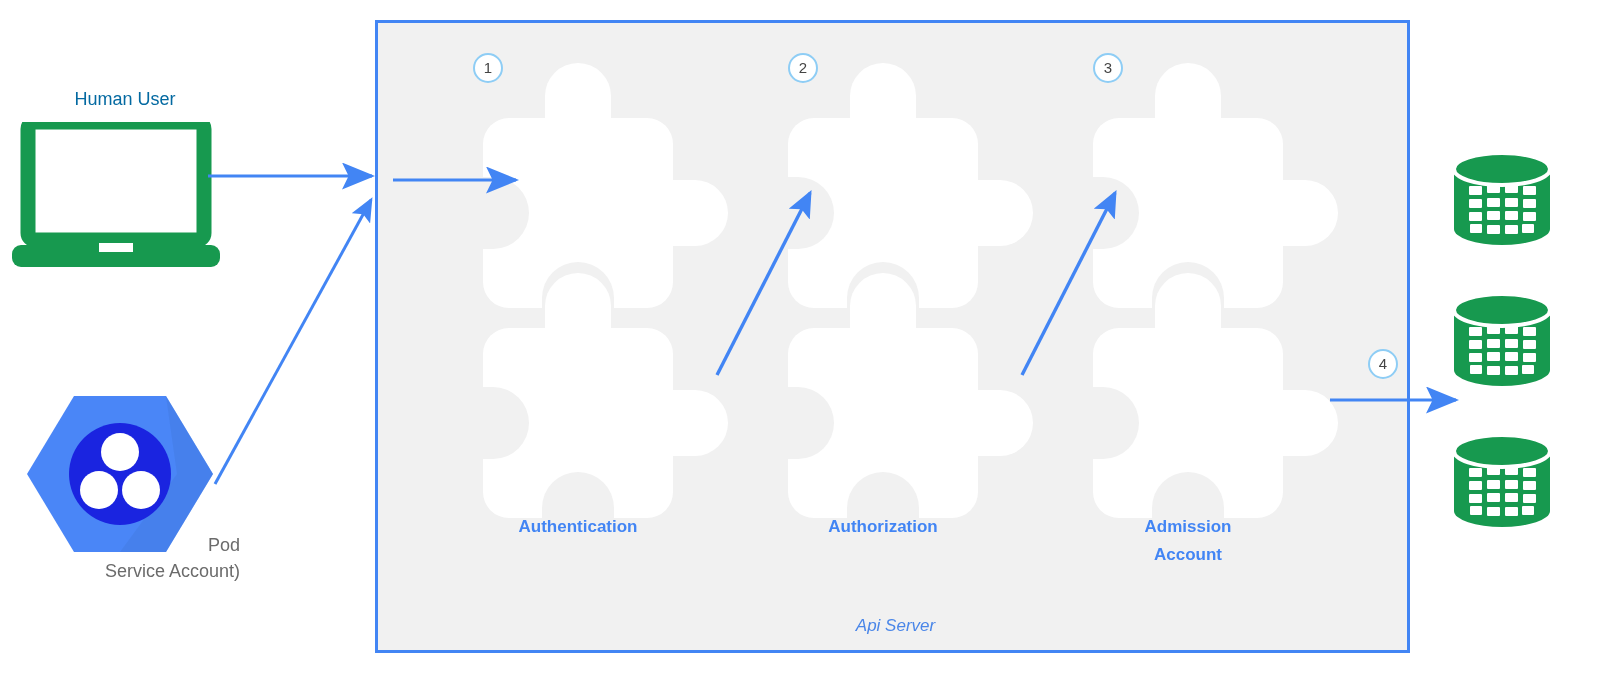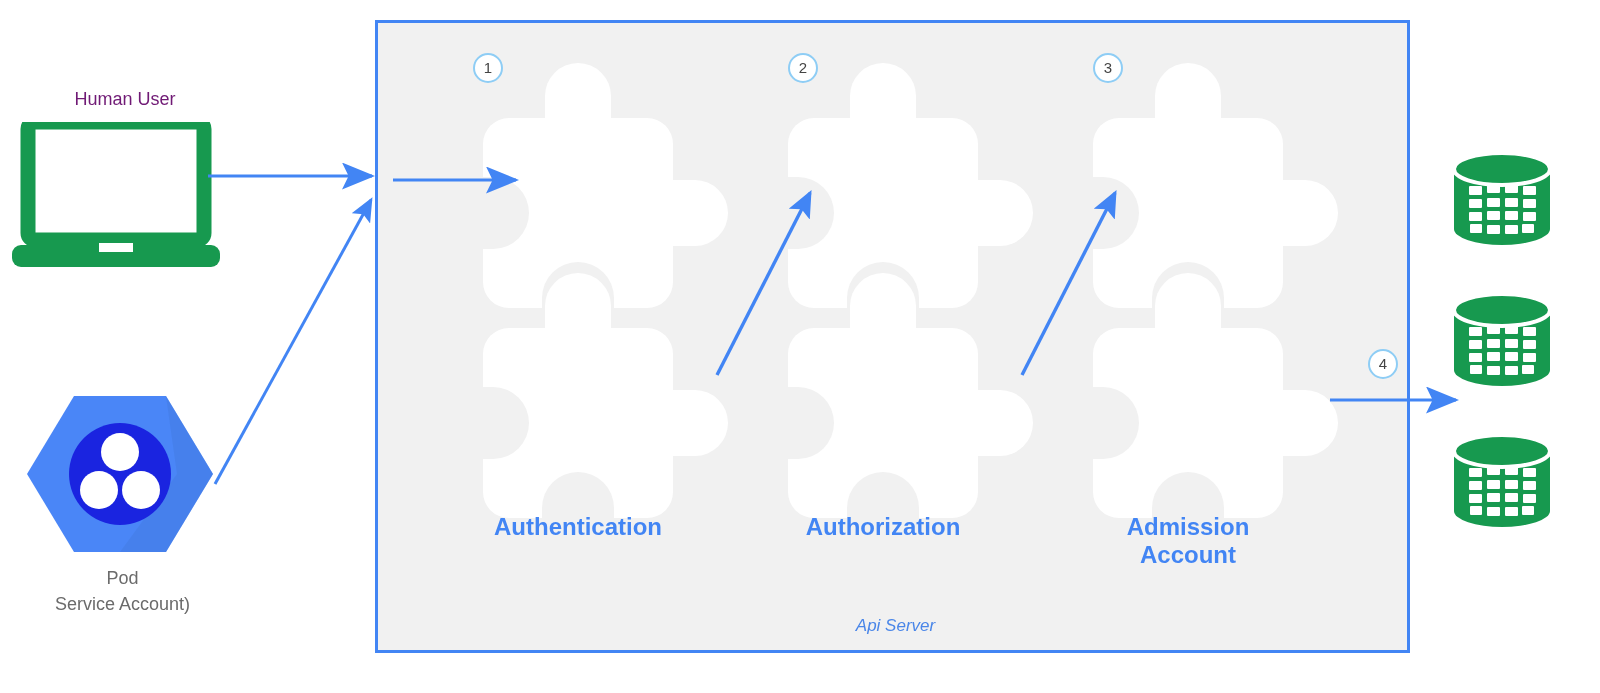--- a/index.html
+++ b/index.html
@@ -29,38 +29,38 @@
   
   .puzzle .socket-bottom{position:absolute;left:50%;margin-left:-36px;bottom:-4px;
                          width:72px;height:50px;background:#f1f1f1;
                          border-radius:36px 36px 0 0;}
 
   
   .stage{position:absolute;top:0;width:260px;}
   .stage .p-top{left:35px;top:95px;}
   .stage .p-bot{left:35px;top:305px;}
   .stage-label{position:absolute;left:0;top:490px;width:260px;text-align:center;
-               font-size:24px;font-weight:bold;color:#4285f4;line-height:28px;}
+               font-size:17px;font-weight:bold;color:#4285f4;line-height:28px;}
 
   
   .badge{position:absolute;width:30px;height:30px;border-radius:50%;
          background:#ffffff;border:2.5px solid #8ecdf5;box-sizing:border-box;
          font-size:15px;color:#444444;text-align:center;line-height:25px;
          font-family:"Liberation Sans",sans-serif;}
 
   
   #api-title{position:absolute;left:0;top:585px;width:1035px;text-align:center;}
   #api-title .t1{font-size:22px;font-weight:bold;color:#4285f4;}
   #api-title .t2{font-size:17px;font-style:italic;color:#4a86e8;margin-top:8px;}
 
   
   #human-label{position:absolute;left:30px;top:89px;width:190px;text-align:center;
-               font-size:18px;color:#701a75;}
+               font-size:18px;color:#0369a1;}
   #laptop{position:absolute;left:12px;top:122px;width:208px;height:145px;}
-  #pod-label{position:absolute;left:5px;top:565px;width:235px;text-align:center;
+  #pod-label{position:absolute;left:5px;top:532px;width:235px;text-align:right;
              font-size:18px;color:#6b6b6b;line-height:26px;}
 
   
   svg.layer{position:absolute;left:0;top:0;width:1600px;height:693px;
             pointer-events:none;}
 </style>
 </head>
 <body>
 
 <div id="human-label">Human User</div>

